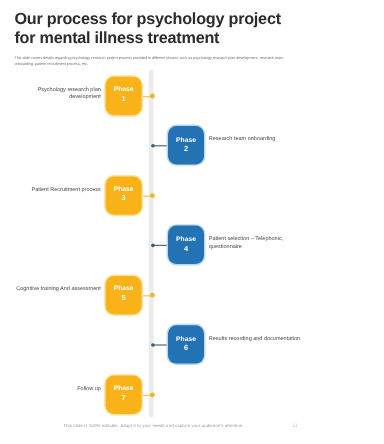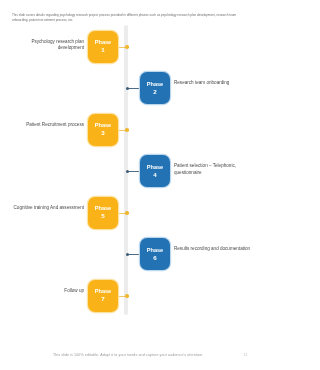--- a/index.html
+++ b/index.html
@@ -152,20 +152,21 @@
     right: 8px;
     top: 4px;
     font-size: 4.4px;
     color: #c9c9c9;
   }
 </style>
 </head>
 <body>
 
 <div class="slide-header">
+  <h1 class="slide-title">Our process for psychology project for mental illness treatment</h1>
   <p class="slide-subtitle">This slide covers details regarding psychology research project process provided in different phases such as psychology research plan development, research team onboarding, patient recruitment process, etc.</p>
 </div>
 
 <div class="timeline">
   <div class="timeline-track"></div>
   <div id="phase-rows">
       <div class="phase-row" style="top: 8px;">
         <div class="connector left">
           <div class="connector-dot"></div>
         </div>

